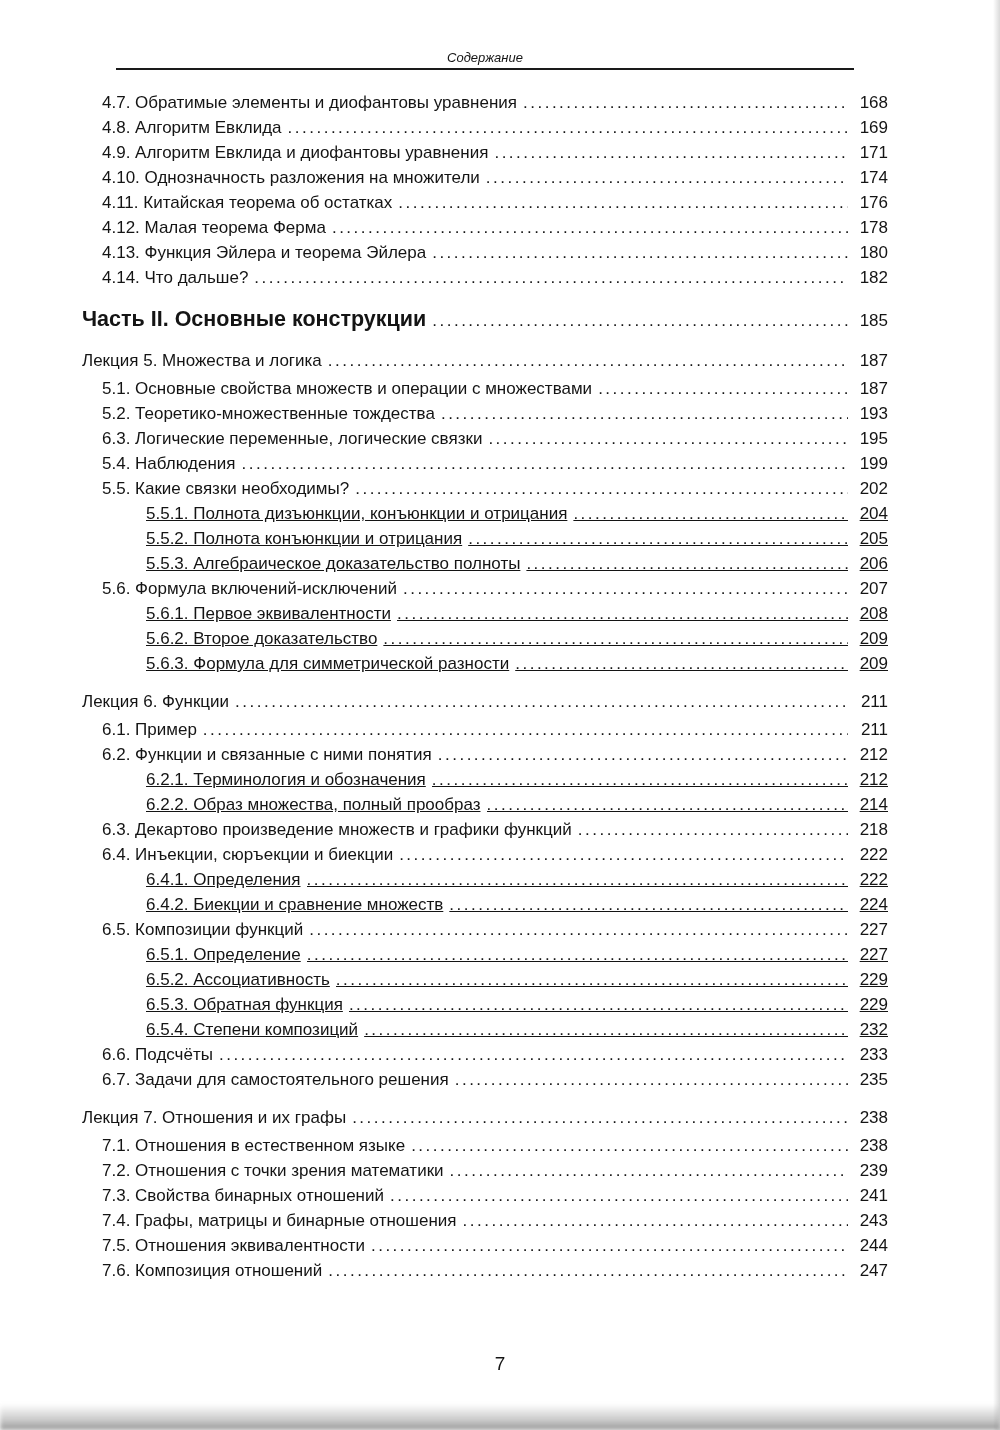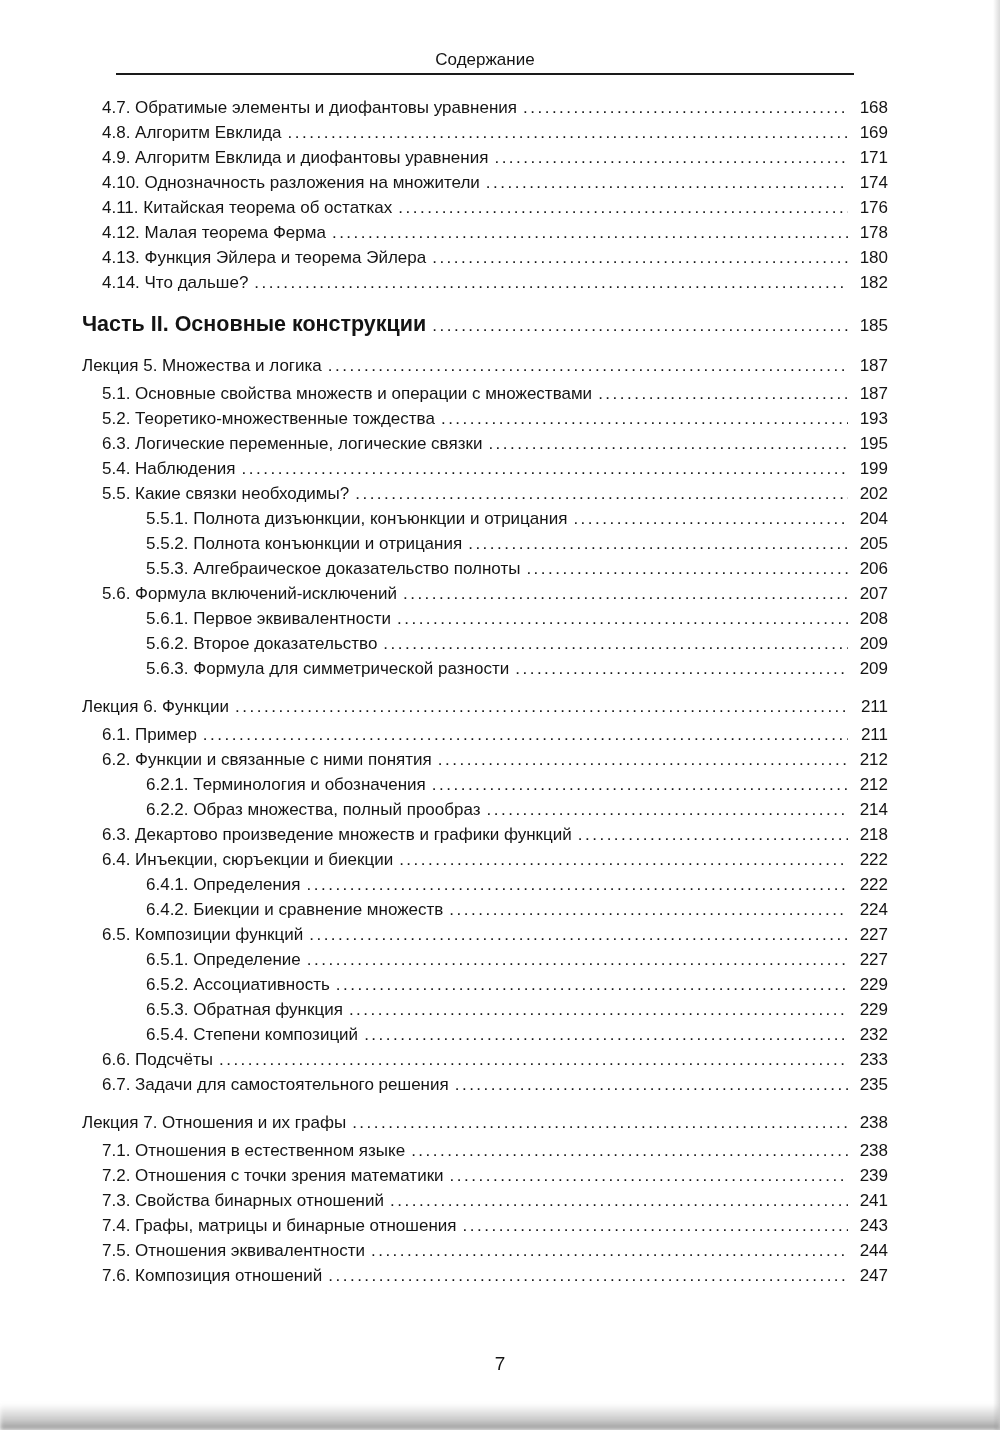--- a/index.html
+++ b/index.html
@@ -11,21 +11,22 @@
     color: #141414;
   }
   .page {
     position: absolute; inset: 0;
     padding: 50px 112px 0 82px;
   }
   
   .toc-header {
     margin: 0 34px 20px 34px;
     text-align: center;
-    font-size: 17px;
+    font-style: italic;
+    font-size: 13px;
     padding-bottom: 3px;
     border-bottom: 2px solid #1a1a1a;
   }
   
   #toc-list { width: 100%; }
   .row {
     display: flex;
     align-items: baseline;
     font-size: 17px;
     line-height: 25px;
@@ -37,21 +38,21 @@
     white-space: nowrap;
     letter-spacing: 2.5px;
     margin: 0 4px 0 6px;
     color: #141414;
   }
   .row .dots::after {
     content: "..................................................................................................................................................";
   }
   .row .pagenum { min-width: 36px; text-align: right; white-space: nowrap; }
   .row.l1 { padding-left: 20px; }
-  .row.l2 { padding-left: 64px; }
+  .row.l2 { padding-left: 64px; text-decoration: underline; }
   .row.lecture { margin: 13px 0 3px 0; align-items: flex-end; }
   .row.part {
     font-weight: bold;
     font-size: 21.5px;
     line-height: 29px;
     margin: 15px 0 12px 0;
   }
   .row.part .dots { font-weight: normal; font-size: 17px; letter-spacing: 2.5px; }
   .row.part .pagenum { font-weight: normal; font-size: 17px; }
   

